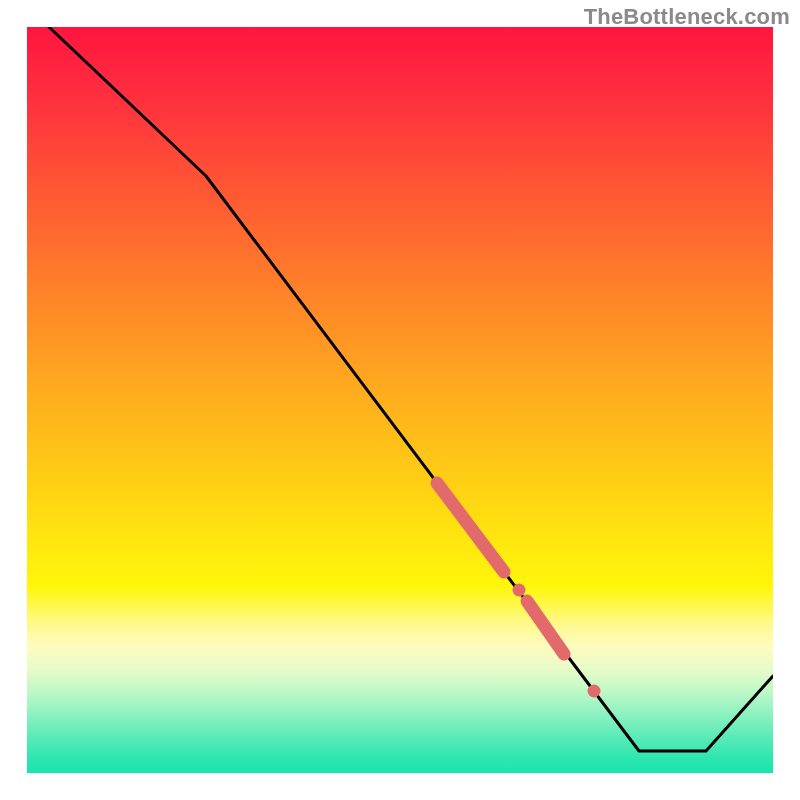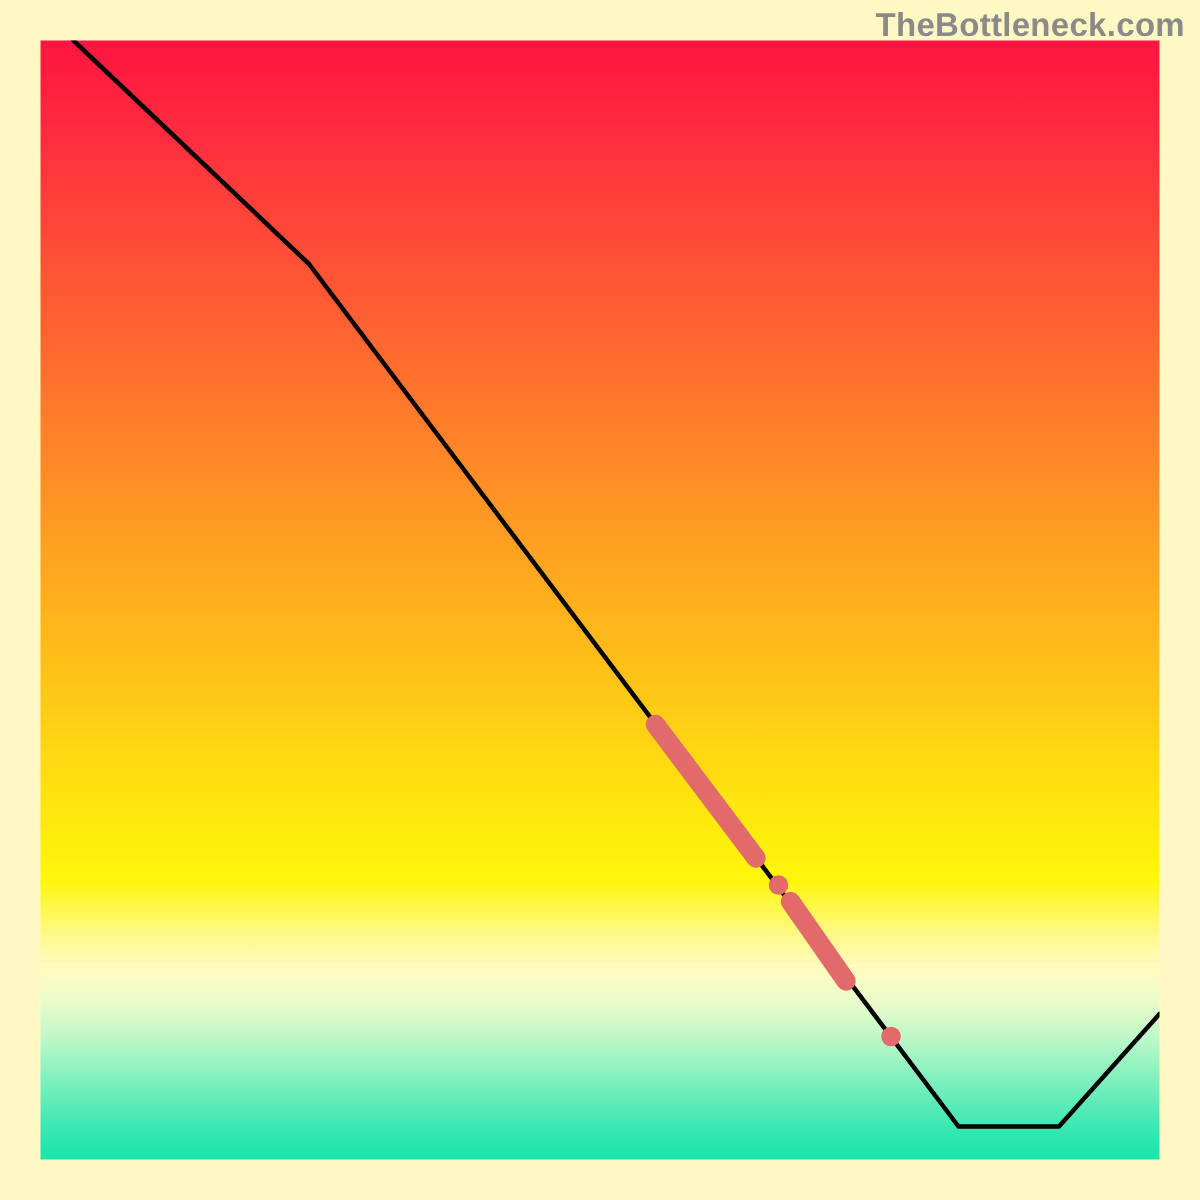--- a/index.html
+++ b/index.html
@@ -7,21 +7,21 @@
     padding: 0;
     width: 800px;
     height: 800px;
     background: #000;
     overflow: hidden;
   }
   .outer {
     position: relative;
     width: 800px;
     height: 800px;
-    background: #fef9c3;
+    background: #ffffff;
   }
   .plot {
     position: absolute;
     left: 27px;
     top: 27px;
     width: 746px;
     height: 746px;
     background: linear-gradient(to bottom,
       #ff153f 0%,
       #ff2b3f 8%,

